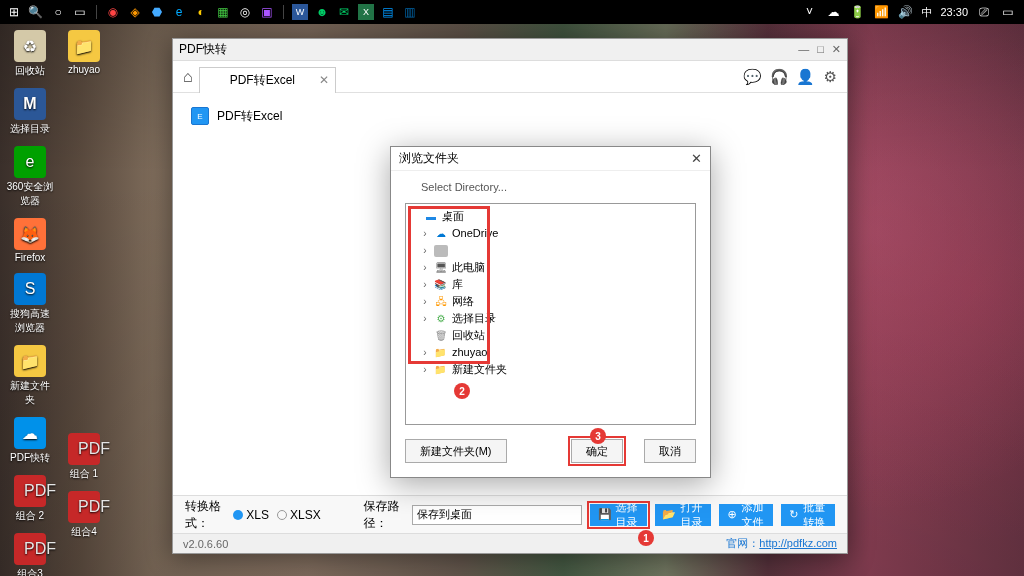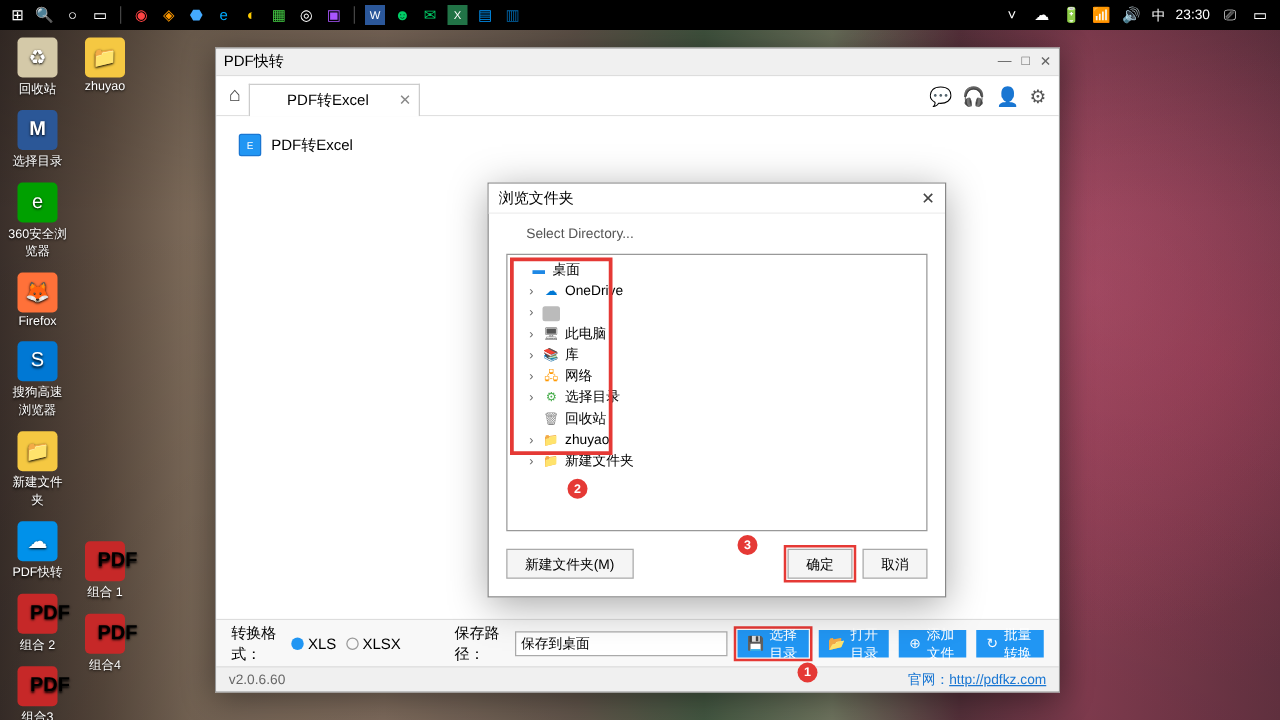--- a/index.html
+++ b/index.html
@@ -21,21 +21,21 @@
   .di-col2 { position: absolute; top: 30px; left: 60px; display: flex; flex-direction: column; gap: 10px; z-index: 5; }
   .desk-icon { width: 48px; display: flex; flex-direction: column; align-items: center; color: #fff; font-size: 10px; text-align: center; text-shadow: 0 1px 2px #000; }
   .desk-icon .ico { width: 32px; height: 32px; border-radius: 4px; display: flex; align-items: center; justify-content: center; font-size: 16px; margin-bottom: 2px; }
   .ico-recycle { background: #d4c9a8; }
   .ico-folder { background: #f5c842; }
   .ico-m { background: #2b5797; color:#fff; font-weight:bold; }
   .ico-ie { background: #00a000; }
   .ico-ff { background: #ff7139; }
   .ico-sogou { background: #0078d4; border-radius: 50%; }
   .ico-pdf { background: #0091ea; }
-  .ico-pdfr { background: #c62828; color:#000000; font-size:9px; font-weight:bold;padding-left:20px; }
+  .ico-pdfr { background: #c62828; color:#e5e5e5; font-size:9px; font-weight:normal;padding-left:20px; }
   
   
   .app-window { position: absolute; top: 38px; left: 172px; width: 676px; height: 516px; background: #f5f5f5; border: 1px solid #999; box-shadow: 0 4px 24px rgba(0,0,0,.4); z-index: 10; display: flex; flex-direction: column; }
   .app-titlebar { height: 22px; background: #f0f0f0; border-bottom: 1px solid #ddd; display: flex; align-items: center; padding: 0 6px; font-size: 12px; }
   .app-titlebar .controls { margin-left: auto; display: flex; gap: 8px; font-size: 11px; color: #666; }
   .app-toolbar { height: 32px; background: #fff; border-bottom: 1px solid #e0e0e0; display: flex; align-items: center; padding: 0 10px; }
   .home-icon { font-size: 16px; color: #444; margin-right: 6px; }
   .tab { height: 26px; background: #fff; border: 1px solid #ccc; border-bottom: none; padding: 0 40px 0 30px; font-size: 12px; display: flex; align-items: center; position: relative; margin-top: 6px; }
   .tab .close { position: absolute; right: 6px; font-size: 12px; color: #888; }
   .toolbar-right { margin-left: auto; display: flex; gap: 8px; color: #555; font-size: 15px; }
@@ -46,40 +46,40 @@
   .app-footer { height: 38px; border-top: 1px solid #ddd; display: flex; align-items: center; padding: 0 12px; font-size: 12px; gap: 8px; background: #f8f8f8; }
   .radio { display: flex; align-items: center; gap: 3px; }
   .path-input { flex: 0 0 170px; height: 20px; border: 1px solid #aaa; padding: 0 4px; font-size: 11px; background: #fff; }
   .btn { height: 22px; padding: 0 8px; background: #2196f3; color: #fff; border: none; font-size: 11px; display: flex; align-items: center; gap: 3px; cursor: pointer; }
   .btn.hl { outline: 2px solid #e53935; outline-offset: 1px; }
   .app-status { height: 20px; border-top: 1px solid #ddd; display: flex; align-items: center; padding: 0 10px; font-size: 11px; color: #666; background: #f0f0f0; }
   .app-status .link { margin-left: auto; color: #1976d2; }
   .app-status .link a { color: #1976d2; text-decoration: underline; }
   
   
-  .dialog { position: absolute; top: 146px; left: 390px; width: 367px; background: #fff; border: 1px solid #888; box-shadow: 0 6px 30px rgba(0,0,0,.35); z-index: 20; font-size: 12px; }
+  .dialog { position: absolute; top: 146px; left: 390px; width: 321px; background: #fff; border: 1px solid #888; box-shadow: 0 6px 30px rgba(0,0,0,.35); z-index: 20; font-size: 12px; }
   .dlg-title { height: 24px; display: flex; align-items: center; padding: 0 8px; background: #fff; border-bottom: 1px solid #eee; }
   .dlg-title .x { margin-left: auto; font-size: 13px; color: #444; }
   .dlg-sub { padding: 10px 30px; color: #555; font-size: 11px; }
   .dlg-tree-wrap { padding: 0 14px; }
   .dlg-tree { height: 222px; border: 1px solid #999; overflow: auto; padding: 4px; position: relative; }
   .tree-hl { position: absolute; top: 2px; left: 2px; width: 82px; height: 158px; border: 3px solid #e53935; pointer-events: none; }
   .tree-item { display: flex; align-items: center; gap: 4px; padding: 1px 0; font-size: 11px; line-height: 15px; }
   .tree-item .exp { width: 10px; text-align: center; color: #666; font-size: 10px; }
   .tree-item .ticon { width: 14px; height: 12px; display: flex; align-items: center; justify-content: center; font-size: 10px; }
   .ti-desk { color: #1e88e5; }
   .ti-cloud { color: #0078d4; }
   .ti-user { background: #bbb; border-radius: 2px; width: 18px; }
   .ti-pc { color: #555; }
   .ti-lib { color: #8bc34a; }
   .ti-net { color: #ff9800; }
   .ti-cpl { color: #4caf50; }
   .ti-rec { color: #888; }
   .ti-fold { color: #f5c842; }
-  .dlg-btns { padding: 14px; display: flex; gap: 8px; }
+  .dlg-btns { padding: 14px; display: flex; gap: 21px; }
   .dlg-btn { height: 24px; padding: 0 14px; background: #f5f5f5; border: 1px solid #aaa; font-size: 11px; cursor: pointer; }
   .dlg-btn.ok { outline: 2px solid #e53935; outline-offset: 1px; text-align: center; }
   .spacer { flex: 1; }
   
   .anno { position: absolute; width: 16px; height: 16px; background: #e53935; color: #fff; border-radius: 50%; display: flex; align-items: center; justify-content: center; font-size: 10px; font-weight: bold; z-index: 30; }
 </style>
 </head>
 <body>
 
 <div class="desktop-bg"></div>

